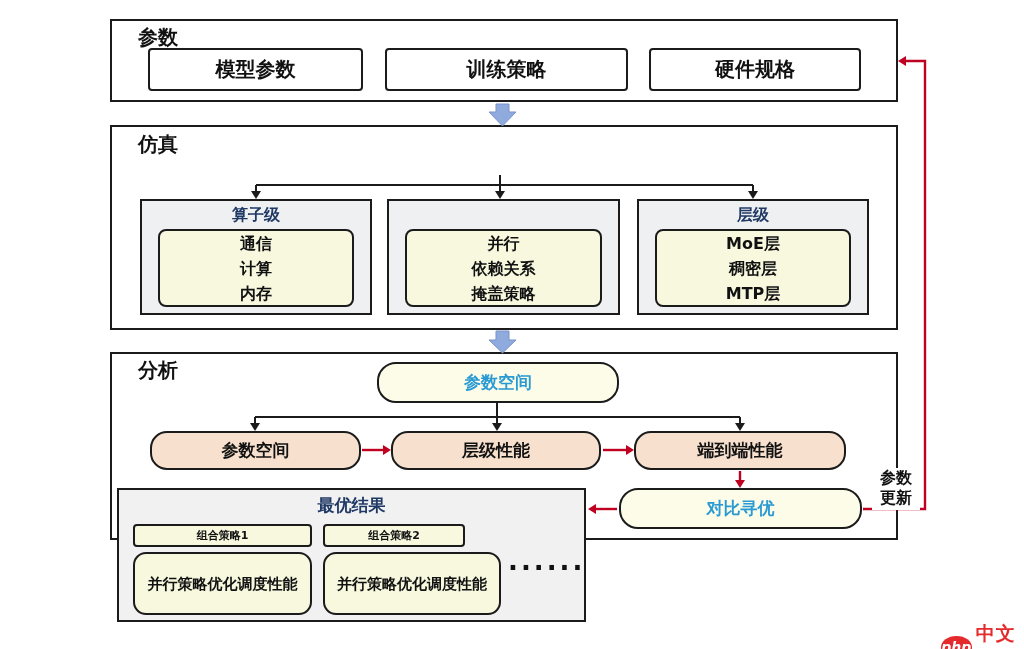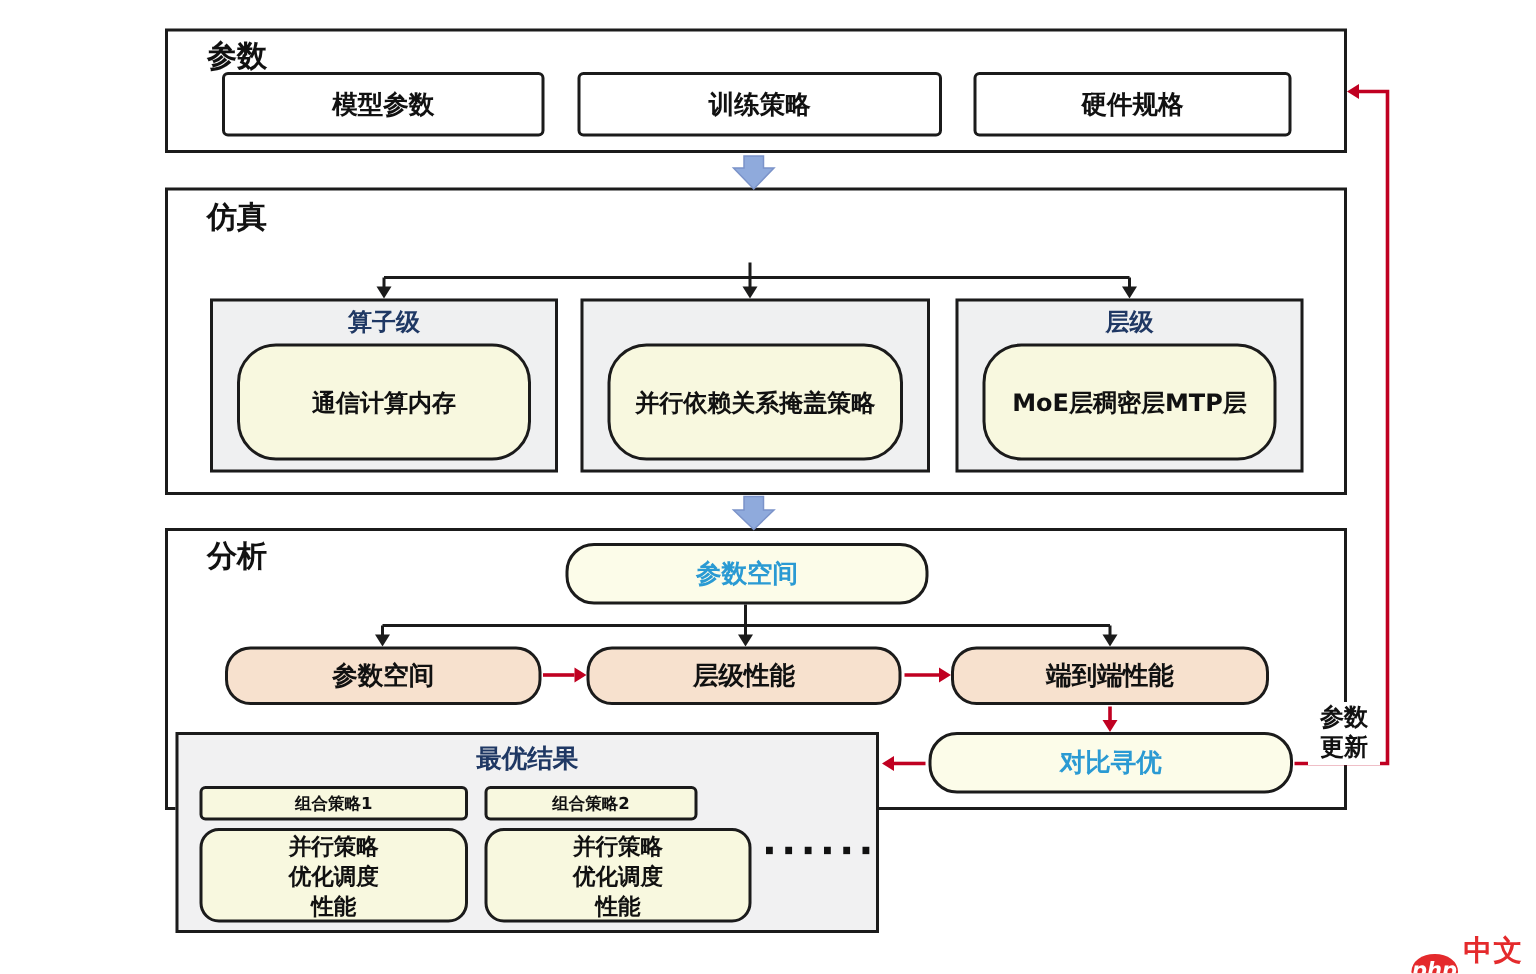--- a/index.html
+++ b/index.html
@@ -20,32 +20,32 @@
   html,body{margin:0;padding:0;background:#ffffff;}
   .stage{
     position:relative;width:1024px;height:649px;background:#ffffff;overflow:hidden;
     font-family:"DejaVu Sans","Liberation Sans",sans-serif;font-weight:bold;color:#111;
   }
   .overlay{position:absolute;left:0;top:0;width:1024px;height:649px;pointer-events:none;z-index:6;}
   .sect{position:absolute;border:2.5px solid var(--box-border);background:#ffffff;box-sizing:border-box;z-index:1;}
   .sect-label{position:absolute;font-size:20px;color:#111;z-index:2;}
   .box{position:absolute;box-sizing:border-box;border:2px solid var(--box-border);
        display:flex;align-items:center;justify-content:center;text-align:center;z-index:3;}
-  .wbox{background:#ffffff;border-radius:4px;font-size:17px;}
+  .wbox{background:#ffffff;border-radius:4px;font-size:20px;}
   .pill{border-radius:19px;font-size:17px;color:var(--accent-blue-text);}
   .pill-gray{background:var(--hls-gray);}
   .pill-yellow{background:var(--pale-yellow-light);font-family:Liberation Serif, serif;}
   .group{background:var(--light-gray);border-radius:0;z-index:2;}
   .group-title{position:absolute;width:100%;text-align:center;font-size:16px;color:var(--navy-title);z-index:3;}
-  .inner{background:var(--pale-yellow);border-radius:26px;flex-direction:row;font-size:16px;line-height:25px;z-index:3;}
+  .inner{background:var(--pale-yellow);border-radius:8px;flex-direction:column;font-size:16px;line-height:25px;z-index:3;}
   .pink{background:var(--salmon);border-radius:17px;font-size:17px;color:#111;}
   .panel{position:absolute;background:var(--panel-gray);border:2.5px solid var(--box-border);box-sizing:border-box;z-index:5;}
   .panel-title{position:absolute;width:100%;text-align:center;font-size:17px;color:var(--navy-title);z-index:6;}
   .strat-head{background:var(--pale-yellow);border-radius:4px;font-size:11px;z-index:6;}
-  .strat-body{background:var(--pale-yellow);border-radius:13px;flex-direction:column;font-size:15px;line-height:20px;z-index:6;}
+  .strat-body{background:var(--pale-yellow);border-radius:13px;flex-direction:row;font-size:15px;line-height:20px;z-index:6;}
   .dots{position:absolute;font-size:26px;letter-spacing:3px;color:#111;z-index:6;}
   .fb-label{position:absolute;background:#ffffff;font-size:16px;line-height:20px;text-align:center;z-index:7;color:#111;}
   .logo{position:absolute;display:flex;align-items:center;gap:4px;z-index:8;}
   .logo-badge{background:var(--logo-red);color:#ffffff;font-style:italic;font-size:14px;
               width:38px;height:23px;border-radius:50%;display:flex;align-items:center;justify-content:center;}
   .logo-text{color:var(--logo-red);font-size:19px;letter-spacing:1px;}
   .black-line{stroke:var(--box-border);stroke-width:2;fill:none;}
   .black-head{fill:var(--box-border);}
   .red-line{stroke:var(--red-arrow);stroke-width:2.4;fill:none;}
   .red-head{fill:var(--red-arrow);}

